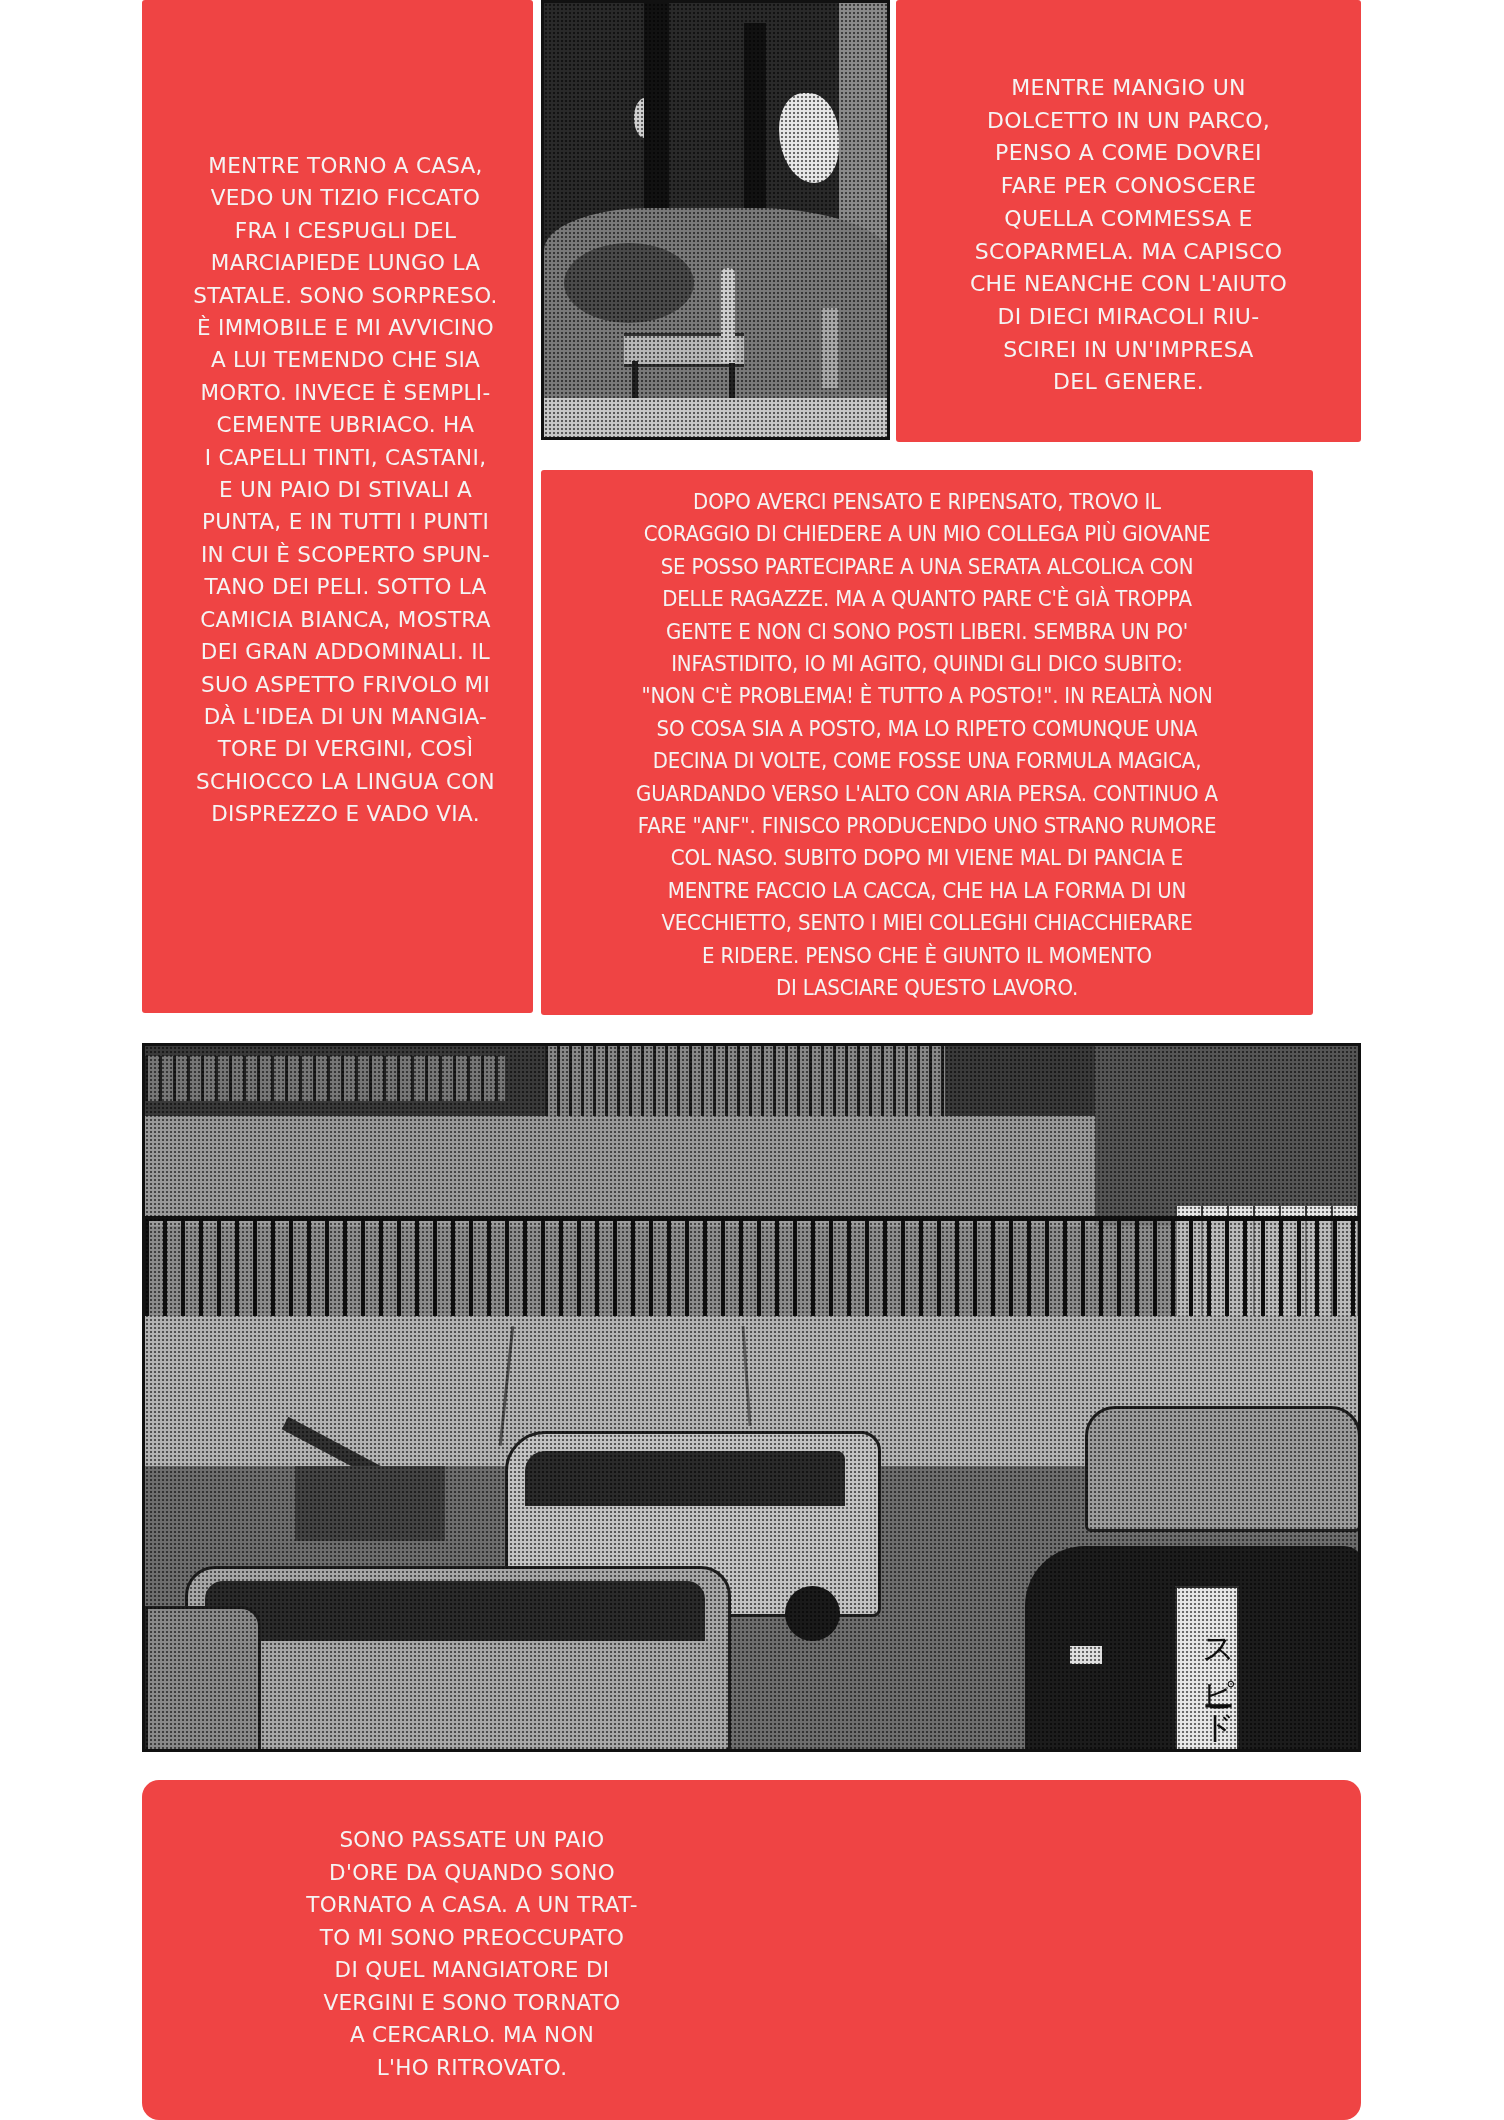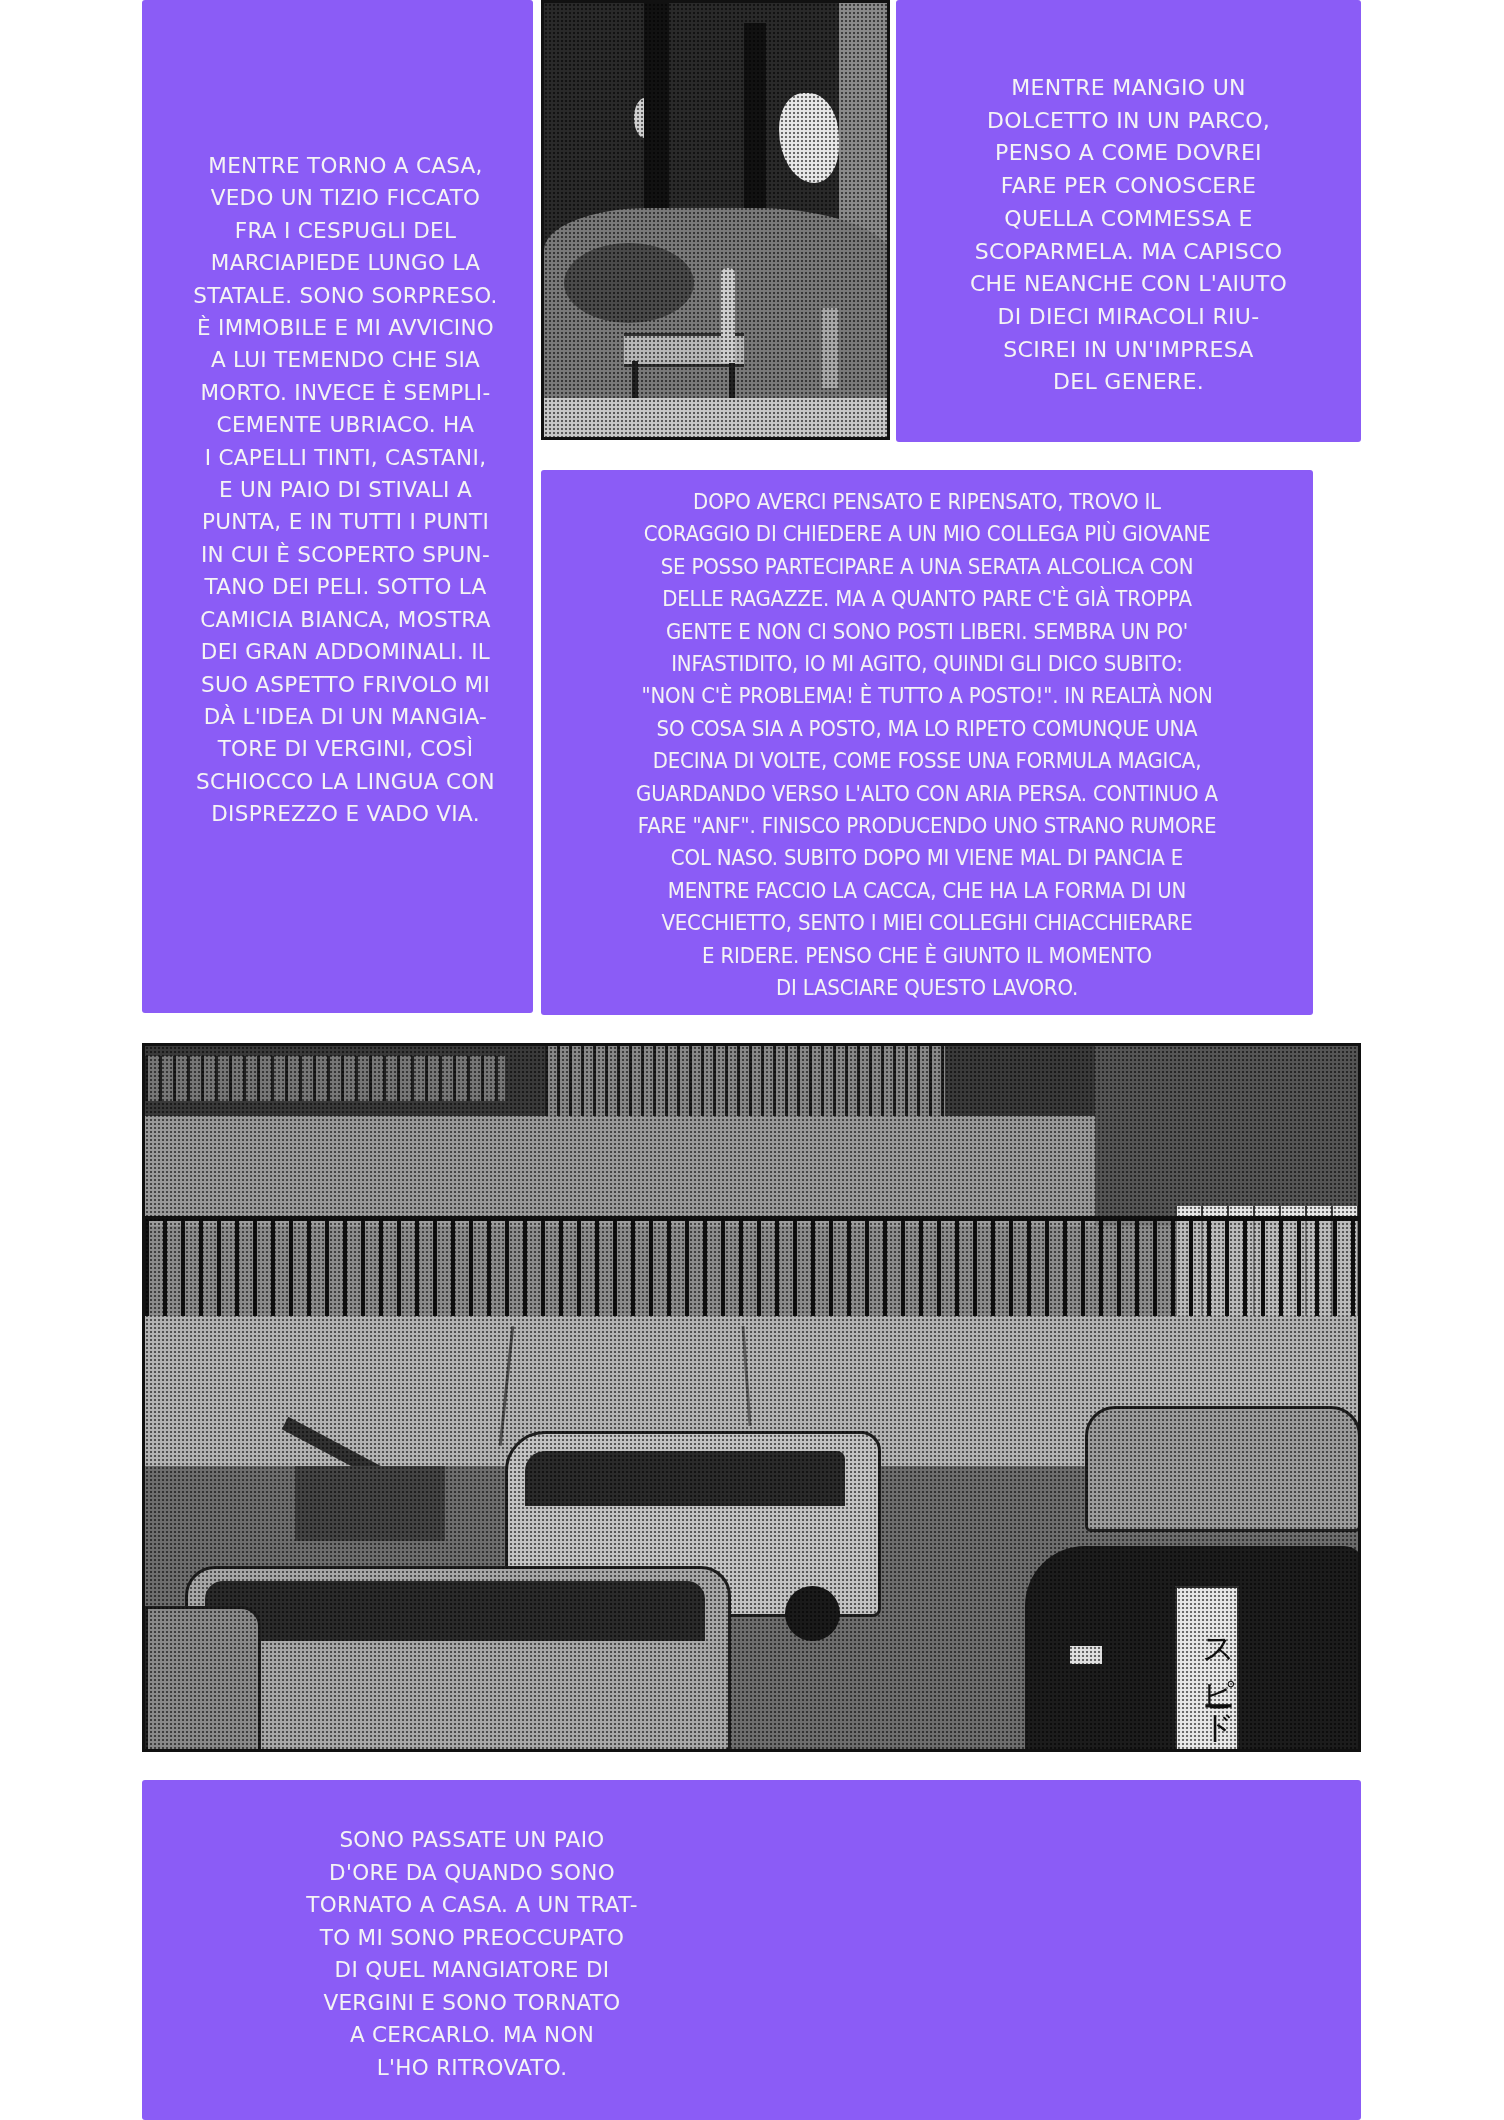--- a/index.html
+++ b/index.html
@@ -1,21 +1,21 @@
 <!DOCTYPE html>
 <html><head>
 <meta charset="utf-8">
 <style>
   html, body { margin: 0; padding: 0; }
   body {
     width: 1504px; height: 2120px; background: #ffffff; position: relative; overflow: hidden;
     font-family: "DejaVu Sans", sans-serif;
   }
   .panel { position: absolute; box-sizing: border-box; }
-  .black { background: #8b5cf6; border-radius: 3px; }
+  .black { background: #ef4444; border-radius: 3px; }
   .txt {
     position: absolute; color: #f4f4f4; text-align: center; text-transform: uppercase;
     font-family: "DejaVu Sans", sans-serif; font-weight: 500; letter-spacing: 0.3px;
     white-space: pre-line; line-height: 32.5px; font-size: 22px;
   }
   .narrow { font-family: "DejaVu Sans", sans-serif; font-size: 21px; letter-spacing: -0.2px; transform: scaleX(0.92); transform-origin: center top; }
   
   .photo { border: 3px solid #111; overflow: hidden; background: #5a5a5a; }
   .halftone {
     position: absolute; inset: 0;
@@ -137,21 +137,21 @@
   <div class="shape" style="left:880px; top:500px; width:339px; height:209px; background:#1c1c1c; border-radius:60px 20px 0 0;"></div>
   <div class="shape" style="left:925px; top:600px; width:32px; height:18px; background:#e0e0e0;"></div>
 
   <div class="shape" style="left:1030px; top:540px; width:60px; height:169px; background:#e8e8e8; border:2px solid #333; color:#111; font-size:32px; line-height:36px; writing-mode:vertical-rl; text-align:center;">
     <span>スピード</span>
   </div>
   <div class="shape" style="left:0; top:560px; width:110px; height:149px; background:#8a8a8a; border-radius:0 20px 0 0; border:3px solid #222;"></div>
   <div class="halftone"></div>
 </div>
 
-<div class="panel black" style="left:142px; top:1780px; width:1219px; height:340px;">
+<div class="panel black" style="left:142px; top:1780px; width:1219px; height:340px;border-radius:17px;">
   <div class="txt" style="left:125px; width:410px; top:44px; font-size:21.5px; line-height:32.5px;">SONO PASSATE UN PAIO
 D'ORE DA QUANDO SONO
 TORNATO A CASA. A UN TRAT-
 TO MI SONO PREOCCUPATO
 DI QUEL MANGIATORE DI
 VERGINI E SONO TORNATO
 A CERCARLO. MA NON
 L'HO RITROVATO.</div>
 </div>
 

